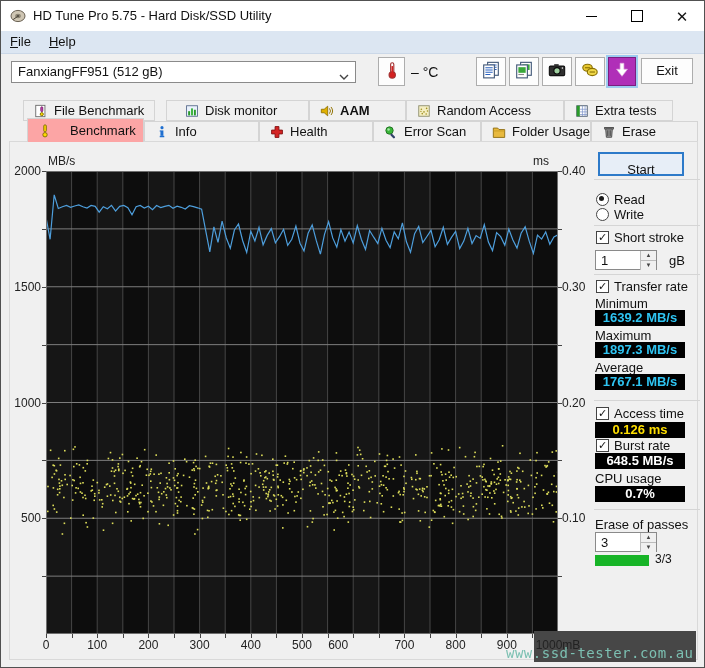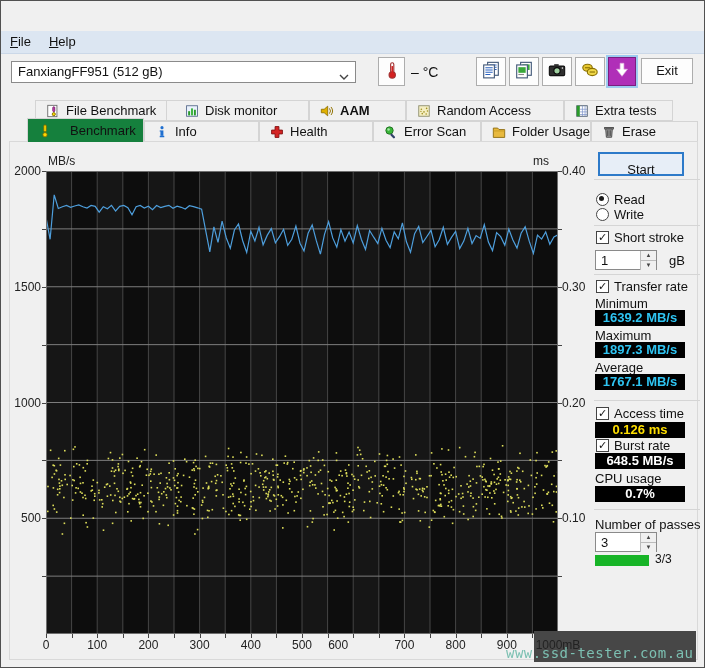--- a/index.html
+++ b/index.html
@@ -29,21 +29,21 @@
   #btn-temp{left:377px;width:27px;}
   #temp-label{position:absolute;left:410px;top:10px;font-size:14px;}
   #btn-copytext{left:475px;} #btn-copyimage{left:508px;} #btn-camera{left:541px;} #btn-donate{left:574px;}
   #btn-download{left:607px;width:28px;background:#b02fb8;box-shadow:0 0 0 2px #9ecbf0;border-color:#7a1f80;}
   #btn-exit{position:absolute;left:640px;top:4px;width:52px;height:26px;background:#fdfdfd;border:1px solid #adadad;
       box-sizing:border-box;text-align:center;padding-top:4px;}
   
   .tab{position:absolute;height:21px;background:#f0f0f0;border:1px solid #d4d4d4;box-sizing:border-box;
       display:flex;align-items:center;gap:6px;padding-left:10px;white-space:nowrap;overflow:hidden;}
   .tab svg{width:14px;height:14px;flex:none;}
-  .tab.active{background:#15803d;height:24px;z-index:5;border-bottom:none;gap:18px;}
+  .tab.active{background:#fca5a5;height:24px;z-index:5;border-bottom:none;gap:18px;}
   
   #pane{position:absolute;left:8px;top:140px;width:689px;height:519px;background:#f0f0f0;border:1px solid #d9d9d9;box-sizing:border-box;}
   
   #chart-svg{position:absolute;left:45px;top:170px;}
   .axislabel{position:absolute;font-size:12px;color:#222;white-space:nowrap;}
   .tickmark{position:absolute;background:#444;}
   
   #wm-box{position:absolute;left:533px;top:630px;width:162px;height:31px;background:#474747;z-index:6;}
   #wm-text{position:absolute;left:505px;top:644px;z-index:8;font-family:"DejaVu Sans Mono","Liberation Mono",monospace;
       font-size:14px;letter-spacing:.5px;color:#7cc0b2;white-space:nowrap;}
@@ -67,20 +67,38 @@
       font-weight:bold;font-size:13px;line-height:16px;}
   .cyan{color:#2ec4f2;} .yel{color:#ffdf00;} .wht{color:#fff;}
   #progress{position:absolute;left:594px;top:554px;width:54px;height:11px;background:#17b427;}
   #passes-count{position:absolute;left:654px;top:551px;font-size:12px;}
 </style>
 </head>
 <body>
 
 <div id="win">
 
+  <div id="titlebar">
+    <span id="title-icon"><svg viewBox="0 0 16 16">
+          <ellipse cx="8" cy="8" rx="7" ry="5.6" fill="#cfc6b4" stroke="#6b6254"></ellipse>
+          <ellipse cx="8" cy="8" rx="2.8" ry="2.2" fill="#8d8574"></ellipse>
+          <circle cx="8" cy="8" r="1" fill="#4a443a"></circle>
+          <path d="M3.2 11.5 L7.4 8.6" stroke="#4a443a" stroke-width="1"></path>
+        </svg></span>
+    <span id="title-text">HD Tune Pro 5.75 - Hard Disk/SSD Utility</span>
+    <div class="wbtn" id="btn-min">
+        <span class="glyph-min"></span>
+      </div>
+    <div class="wbtn" id="btn-max">
+        <span class="glyph-max"></span>
+      </div>
+    <div class="wbtn" id="btn-close">
+        <span class="glyph-close">✕</span>
+      </div>
+  </div>
 
   <div id="menubar"><span class="menu-item"><u>F</u>ile</span><span class="menu-item"><u>H</u>elp</span></div>
 
   <div id="toolbar">
     <div id="device-select">
       <span>FanxiangFF951 (512 gB)</span>
       <span id="device-chevron"><svg viewBox="0 0 10 8">
             <polyline points="1,2 5,6 9,2" fill="none" stroke="#444" stroke-width="1.4"></polyline>
           </svg></span>
     </div>
@@ -127,21 +145,21 @@
       </div>
     <div class="tbtn" id="btn-download">
         <span><svg viewBox="0 0 16 16">
             <path d="M6.3 2h3.4v5.3h3.2L8 13.6 3.1 7.3h3.2Z" fill="#fff" stroke="#e0a8e0" stroke-width=".6"></path>
           </svg></span>
       </div>
     <div id="btn-exit">Exit</div>
   </div>
 
   <div id="tabs">
-      <div class="tab" style="left: 34px; top: 99px; width: 132px; align-items: center;">
+      <div class="tab" style="left: 22px; top: 99px; width: 132px; align-items: center;">
         <span style="width: 14px; height: 14px; display: inline-block;"><svg viewBox="0 0 16 16">
             <rect x="2" y="1.5" width="10.5" height="13" fill="#fff" stroke="#666"></rect>
             <rect x="7.8" y="3.2" width="2.2" height="5.6" rx="1" fill="#d040c0" stroke="#702060"></rect>
             <circle cx="8.9" cy="11.6" r="1.8" fill="#ffd800" stroke="#7a6a00"></circle>
           </svg></span>
         <span>File Benchmark</span>
       </div>
       <div class="tab" style="left: 165px; top: 99px; width: 143px; padding-left: 18px;">
         <span style="width: 14px; height: 14px; display: inline-block;"><svg viewBox="0 0 16 16">
             <rect x="1.8" y="2" width="12.4" height="12" fill="#eaf2fc" stroke="#55688a"></rect>
@@ -1158,21 +1176,21 @@
     <div class="vbox yel" style="top:421px">0.126 ms</div>
 
     <div class="check" style="top:438px">✓</div>
     <span class="rlabel" style="top:437px">Burst rate</span>
     <div class="vbox wht" style="top:452px">648.5 MB/s</div>
 
     <span class="plabel" style="top:470px">CPU usage</span>
     <div class="vbox wht" style="top:485px">0.7%</div>
     <div class="sep" style="top:508px"></div>
 
-    <span class="plabel" style="top:516px">Number of passes</span>
+    <span class="plabel" style="top:516px">Erase of passes</span>
     <div class="stepper" style="top:531px">
       <span class="val">3</span>
       <span class="spin">▲</span>
       <span class="spin dn">▼</span>
     </div>
     <div id="progress" style="width: 54px; background: rgb(23, 180, 39);"></div>
     <span id="passes-count">3/3</span>
   </div>
 </div>
 

